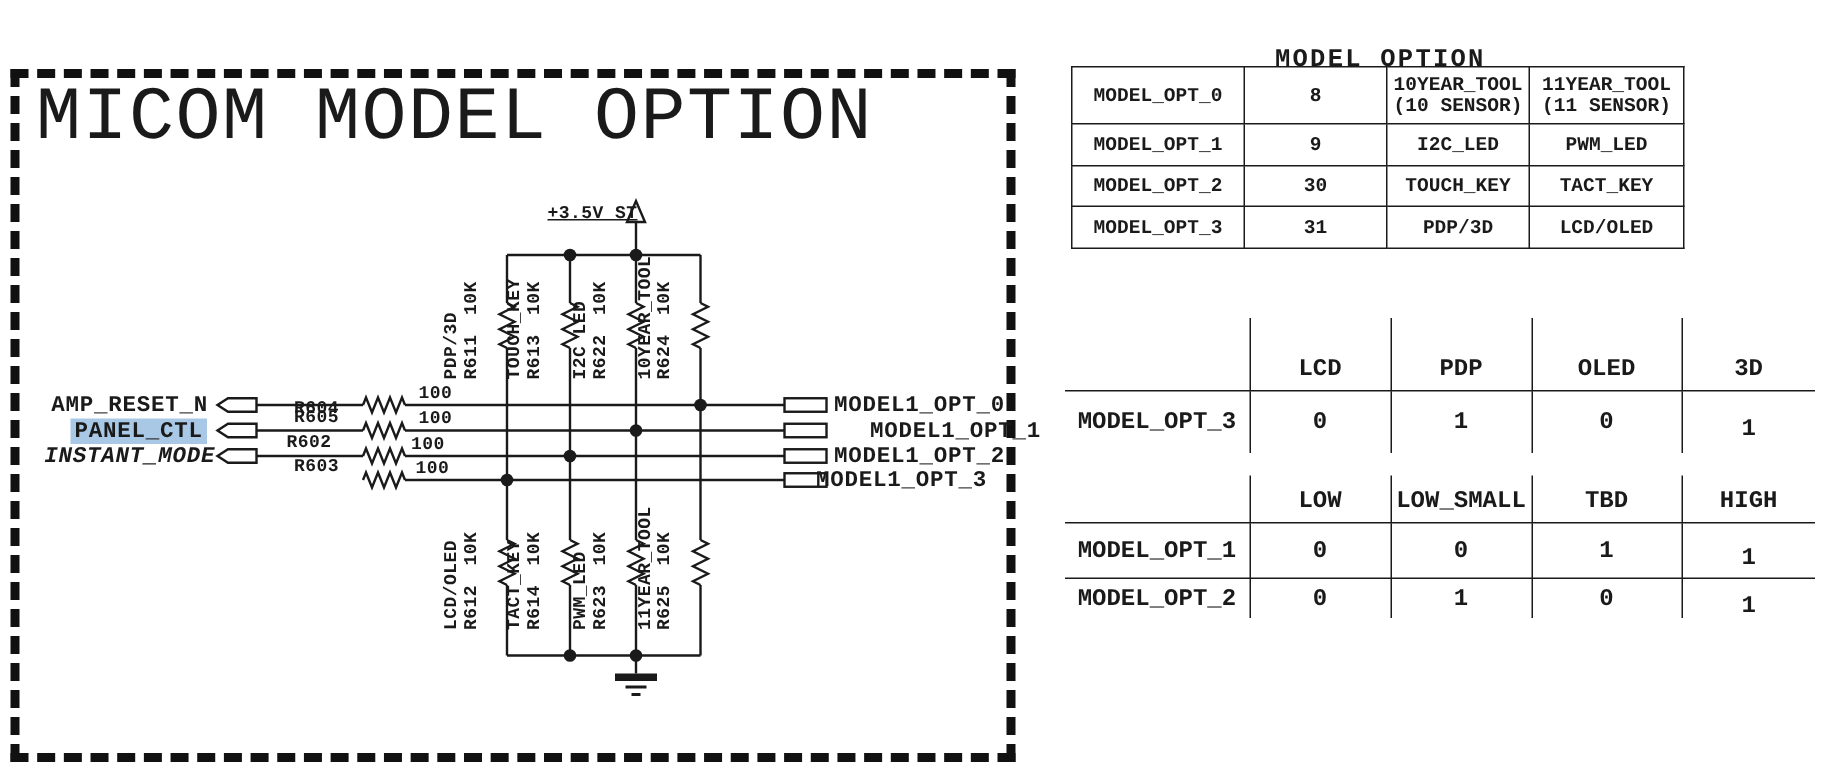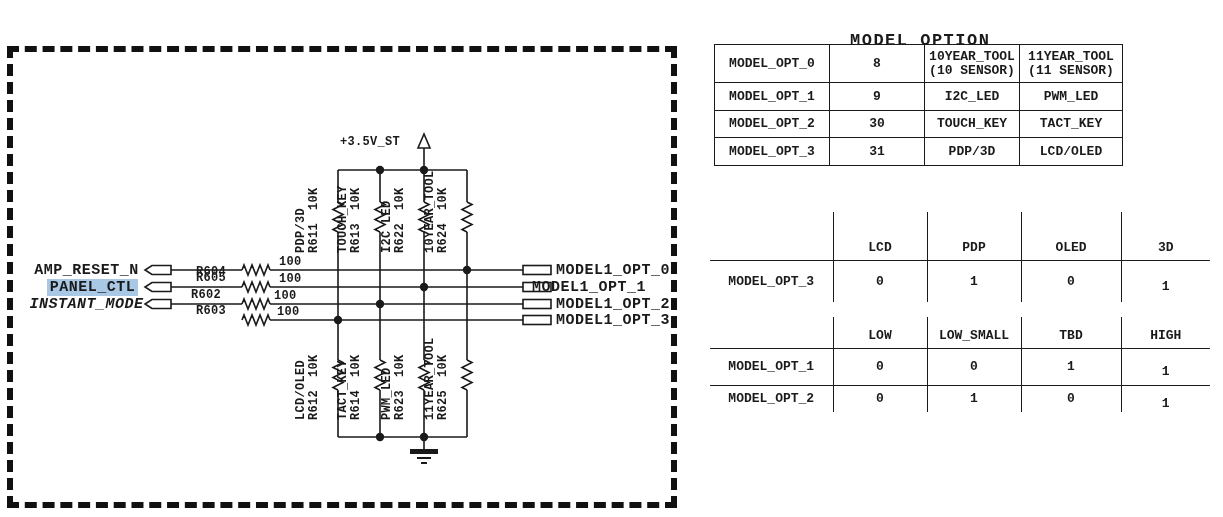--- a/index.html
+++ b/index.html
@@ -22,32 +22,33 @@
   
   .model-title{position:absolute;left:850px;top:13px;font-size:17px;font-weight:bold;
                letter-spacing:1.5px;white-space:nowrap;margin-top:18px;}
   table{border-collapse:collapse;table-layout:fixed;font-family:inherit;}
   .pin-table{position:absolute;left:714px;top:44px;width:408px;}
   .pin-table th,.pin-table td{border:1.5px solid #1a1a1a;text-align:center;
      font-size:13px;font-weight:bold;padding:0;white-space:pre-line;line-height:14px;}
   .opt-table{position:absolute;width:500px;}
   .opt3-table{left:710px;top:212px;}
   .opt12-table{left:710px;top:317px;}
-  .opt-table th,.opt-table td{font-size:13px;font-weight:bold;text-align:center;padding:0;}
+  .opt-table th,.opt-table td{font-size:16px;font-weight:bold;text-align:center;padding:0;}
   .opt-table .vline{border-right:1.5px solid #1a1a1a;}
   .opt-table .hline th,.opt-table .hline td{border-bottom:1.5px solid #1a1a1a;}
   .opt-table th{vertical-align:bottom;padding-bottom:5px;}
   .shift{position:relative;top:5px;display:inline-block;}
 </style>
 </head>
 <body>
 
 <div class="page">
 
   <div class="micom-box"></div>
+  <div class="micom-title lbl" style="font-weight:400;">MICOM MODEL OPTION</div>
 
   <svg class="wires" width="1223" height="517" viewBox="0 0 1223 517">
     <g stroke="#1a1a1a" stroke-width="1.6" fill="none">
 
       <g>
         <path d="M424,134 L418,148 L430,148 Z" fill="#fff"></path>
         <path d="M424,148 V170"></path>
       </g>
 
       <path d="M338,170 H467"></path>
@@ -113,39 +114,39 @@
         <circle cx="424" cy="170" r="4.2"></circle>
       <circle cx="380" cy="437" r="4.2"></circle>
         <circle cx="424" cy="437" r="4.2"></circle>
       <circle cx="467" cy="270" r="4.2"></circle>
         <circle cx="424" cy="287" r="4.2"></circle>
       <circle cx="380" cy="304" r="4.2"></circle>
         <circle cx="338" cy="320" r="4.2"></circle>
     </g>
   </svg>
 
-  <div class="lbl small pwr" style="left:324px;top:135px;">+3.5V_ST</div>
+  <div class="lbl small pwr" style="left:349px;top:135px;text-decoration:underline;">+3.5V_ST</div>
 
   <div class="lbl sig in-name" style="top:262px;"><span>AMP_RESET_N</span></div>
   <div class="lbl sig in-name" style="top:279px;"><span class="hl" style="background:#a9c8e6;">PANEL_CTL</span></div>
   <div class="lbl sig in-name" style="top:296px;font-style:italic;"><span>INSTANT_MODE</span></div>
 
   <div class="lbl small" style="left:196px;top:265px;">R604</div>
   <div class="lbl small" style="left:279px;top:255px;">100</div>
   <div class="lbl small" style="left:196px;top:271px;">R605</div>
   <div class="lbl small" style="left:279px;top:272px;">100</div>
   <div class="lbl small" style="left:191px;top:288px;">R602</div>
   <div class="lbl small" style="left:274px;top:289px;">100</div>
   <div class="lbl small" style="left:196px;top:304px;">R603</div>
   <div class="lbl small" style="left:277px;top:305px;">100</div>
 
   <div class="lbl sig" style="left:556px;top:262px;">MODEL1_OPT_0</div>
-  <div class="lbl sig" style="left:532px;top:279px;">MODEL1_OPT_1</div>
+  <div class="lbl sig" style="left:580px;top:279px;">MODEL1_OPT_1</div>
   <div class="lbl sig" style="left:556px;top:296px;">MODEL1_OPT_2</div>
-  <div class="lbl sig" style="left:556px;top:312px;">MODEL1_OPT_3</div>
+  <div class="lbl sig" style="left:544px;top:312px;">MODEL1_OPT_3</div>
 
   <div class="lbl small rot" style="left:308px;top:240px;">PDP/3D</div>
   <div class="lbl small rot" style="left:321px;top:240px;"><span>R611</span><span class="gapval">10K</span></div>
   <div class="lbl small rot" style="left:350px;top:240px;">TOUCH_KEY</div>
   <div class="lbl small rot" style="left:363px;top:240px;"><span>R613</span><span class="gapval">10K</span></div>
   <div class="lbl small rot" style="left:394px;top:240px;">I2C LED</div>
   <div class="lbl small rot" style="left:407px;top:240px;"><span>R622</span><span class="gapval">10K</span></div>
   <div class="lbl small rot" style="left:437px;top:240px;">10YEAR_TOOL</div>
   <div class="lbl small rot" style="left:450px;top:240px;"><span>R624</span><span class="gapval">10K</span></div>
 

